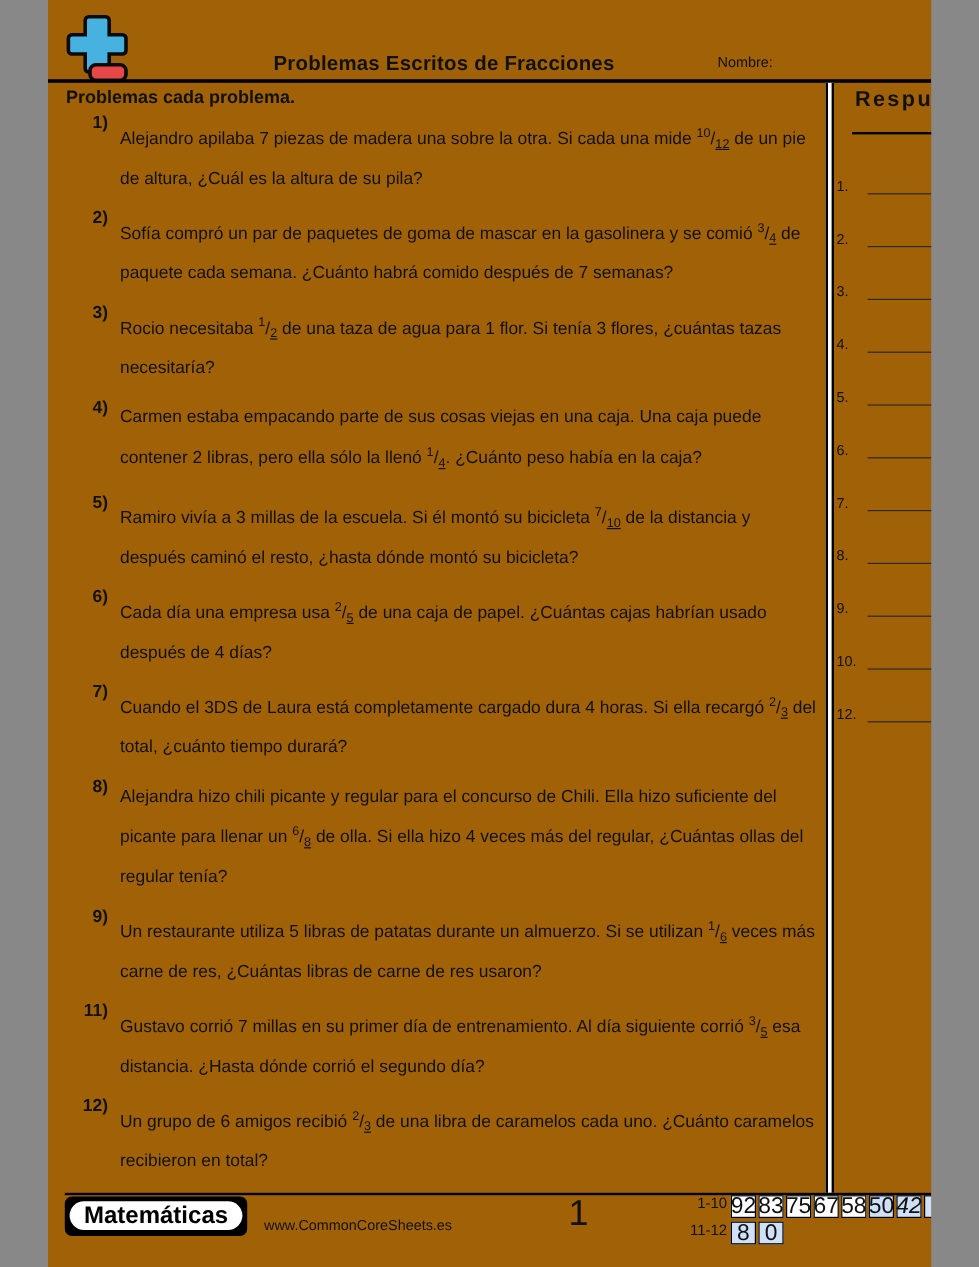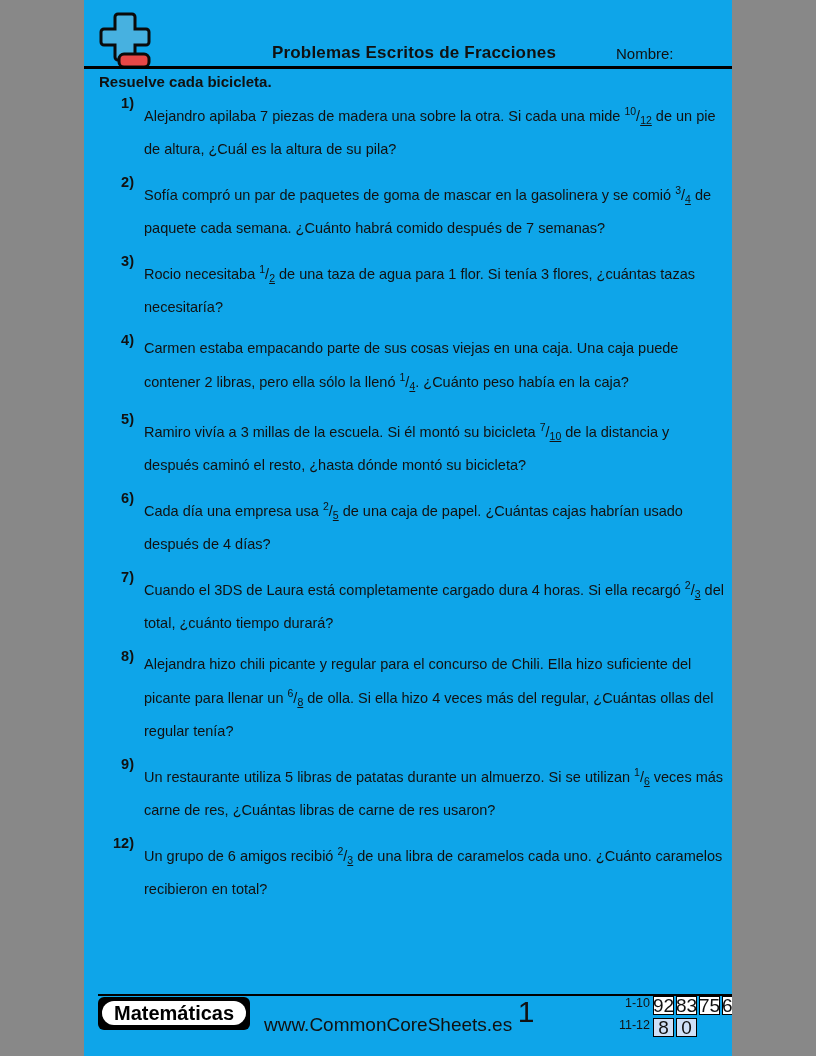--- a/index.html
+++ b/index.html
@@ -1,26 +1,26 @@
 <!DOCTYPE html>
 <html><head>
 <meta charset="utf-8">
 <style>
   html,body { margin:0; padding:0; background:#888; }
   .page {
-    position:relative; width:648px; height:1056px; margin:0 auto;
-    background:#0ea5e9; font-family:"Liberation Sans", sans-serif; color:#111;
+    position:relative; width:736px; height:1056px; margin:0 auto;
+    background:#a16207; font-family:"Liberation Sans", sans-serif; color:#111;
     overflow:hidden;
   }
   
   .header-rule { position:absolute; left:0; right:0; top:66px; height:3px; background:#000; }
   .plusminus { position:absolute; left:15px; top:10px; width:52px; height:62px; }
   .page-title { position:absolute; left:0; top:43px; width:660px; text-align:center;
                 font-size:17px; font-weight:bold; letter-spacing:0.2px; }
-  .name-label { position:absolute; left:532px; top:45px; font-size:15px; }
+  .name-label { position:absolute; left:558px; top:45px; font-size:12px; }
   .instruction { position:absolute; left:15px; top:73px; font-size:15px; font-weight:bold; }
 
   
   .vsep { position:absolute; left:648px; top:69px; height:925px; width:3px;
           border-left:2px solid #000; border-right:2px solid #000; background:#fff; }
 
   
   .problems-col { position:absolute; left:14px; top:97px; width:630px; }
   .problem { display:flex; margin-bottom:12px; }
   .pnum { width:36px; min-width:36px; margin-right:10px; text-align:right;
@@ -40,42 +40,42 @@
   .answer-item { display:flex; align-items:flex-end; height:44px; font-size:12px; padding-right:10px; }
   .answer-num { width:26px; }
   .answer-line { flex:1; border-bottom:1.5px solid #2a2a2a; height:2px; }
 
   
   .footer-rule { position:absolute; left:14px; right:0; top:994px; height:2px; background:#000; }
   .logo-box { position:absolute; left:14px; top:997px; background:#000; border-radius:6px;
               padding:5px 4px; }
   .logo-oval { background:#fff; border-radius:999px; padding:1px 12px;
                font-size:20px; font-weight:bold; color:#000; white-space:nowrap; }
-  .site-url { position:absolute; left:180px; top:1014px; font-size:19px; }
+  .site-url { position:absolute; left:180px; top:1014px; font-size:12px; }
   .page-num { position:absolute; left:400px; top:995px; width:84px; text-align:center; font-size:30px; }
   .score-table { position:absolute; left:524px; top:996px; }
   .score-row { display:flex; height:21px; margin-bottom:1px; }
   .score-label { width:42px; min-width:42px; margin-right:3px; text-align:right; font-size:12.5px; }
   .score-cell { width:19px; height:17px; border:1.5px solid #000; margin-right:2px;
                 display:flex; align-items:center; justify-content:center;
                 font-size:19px; background:#fff; }
 </style>
 </head>
 <body>
 
 <div class="page">
 
   <svg class="plusminus" viewBox="0 0 52 62">
     <path d="M19 4 h14 a3 3 0 0 1 3 3 v12 h11 a3 3 0 0 1 3 3 v10 a3 3 0 0 1 -3 3 h-11 v12 a3 3 0 0 1 -3 3 h-14 a3 3 0 0 1 -3 -3 v-12 h-11 a3 3 0 0 1 -3 -3 v-10 a3 3 0 0 1 3 -3 h11 v-12 a3 3 0 0 1 3 -3 z" fill="#47b1e0" stroke="#0a0a0a" stroke-width="3"></path>
     <rect x="20" y="44" width="30" height="13" rx="5" fill="#e64747" stroke="#0a0a0a" stroke-width="3"></rect>
   </svg>
   <div class="page-title">Problemas Escritos de Fracciones</div>
   <div class="name-label">Nombre:</div>
   <div class="header-rule"></div>
-  <div class="instruction">Resuelve cada bicicleta.</div>
+  <div class="instruction">Problemas cada problema.</div>
 
   <div class="vsep"></div>
 
   <div class="problems-col">
     <div id="problems-list">
         <div class="problem">
           <div class="pnum">1)</div>
           <div class="ptext">Alejandro apilaba 7 piezas de madera una sobre la otra. Si cada una mide <span class="frac"><sup class="fnum">10</sup><span class="fsl">/</span><sub class="fden">12</sub></span> de un pie de altura, ¿Cuál es la altura de su pila?</div>
         </div>
         <div class="problem">
@@ -102,20 +102,24 @@
           <div class="pnum">7)</div>
           <div class="ptext">Cuando el 3DS de Laura está completamente cargado dura 4 horas. Si ella recargó <span class="frac"><sup class="fnum">2</sup><span class="fsl">/</span><sub class="fden">3</sub></span> del total, ¿cuánto tiempo durará?</div>
         </div>
         <div class="problem">
           <div class="pnum">8)</div>
           <div class="ptext">Alejandra hizo chili picante y regular para el concurso de Chili. Ella hizo suficiente del picante para llenar un <span class="frac"><sup class="fnum">6</sup><span class="fsl">/</span><sub class="fden">8</sub></span> de olla. Si ella hizo 4 veces más del regular, ¿Cuántas ollas del regular tenía?</div>
         </div>
         <div class="problem">
           <div class="pnum">9)</div>
           <div class="ptext">Un restaurante utiliza 5 libras de patatas durante un almuerzo. Si se utilizan <span class="frac"><sup class="fnum">1</sup><span class="fsl">/</span><sub class="fden">6</sub></span> veces más carne de res, ¿Cuántas libras de carne de res usaron?</div>
+        </div>
+        <div class="problem">
+          <div class="pnum">11)</div>
+          <div class="ptext">Gustavo corrió 7 millas en su primer día de entrenamiento. Al día siguiente corrió <span class="frac"><sup class="fnum">3</sup><span class="fsl">/</span><sub class="fden">5</sub></span> esa distancia. ¿Hasta dónde corrió el segundo día?</div>
         </div>
         <div class="problem">
           <div class="pnum">12)</div>
           <div class="ptext">Un grupo de 6 amigos recibió <span class="frac"><sup class="fnum">2</sup><span class="fsl">/</span><sub class="fden">3</sub></span> de una libra de caramelos cada uno. ¿Cuánto caramelos recibieron en total?</div>
         </div>
       </div>
   </div>
 
   <div class="answers-col">
     <div class="answers-title-wrap">

